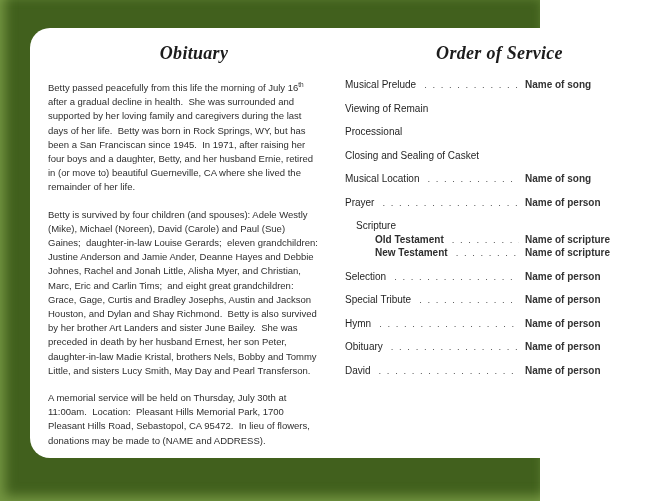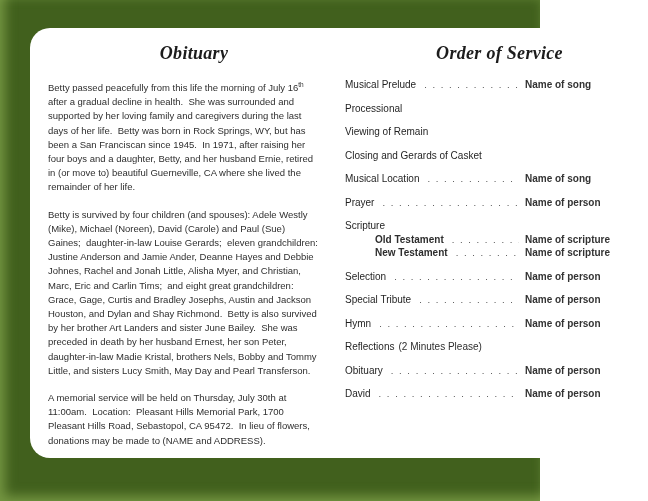--- a/index.html
+++ b/index.html
@@ -86,21 +86,21 @@
   }
   .oos-value {
     flex: 0 0 84px;
     width: 84px;
     white-space: nowrap;
     color: #333333;
     font-weight: bold;
   }
   .oos-group { margin-bottom: 10.5px; }
   .oos-group .oos-row { margin-bottom: 0; }
-  .oos-group .oos-row.head { margin-bottom: 1px; }
+  .oos-group .oos-row.head { margin-bottom: 1px; margin-left: 11px; }
   .oos-row.sub { padding-left: 30px; }
   .oos-row.sub .oos-label { font-weight: bold; color: #2e2e2e; }
 </style>
 </head>
 <body>
 
 <div class="frame">
   <div class="paper">
 
     <div class="col col-left">
@@ -133,27 +133,27 @@
 
     <div class="col col-right">
       <h1 class="col-title">Order of Service</h1>
       <div class="oos-list">
           <div class="oos-row">
             <span class="oos-label">Musical Prelude</span>
             <span class="oos-leader">. . . . . . . . . . . . . . . . . . . . . . . . . . . . . . . . . . . . . . . . . . . . . . . . . .</span>
             <span class="oos-value">Name of song</span>
           </div>
           <div class="oos-row">
+            <span class="oos-label">Viewing of Remain</span>
+          </div>
+          <div class="oos-row">
             <span class="oos-label">Processional</span>
           </div>
           <div class="oos-row">
-            <span class="oos-label">Viewing of Remain</span>
-          </div>
-          <div class="oos-row">
-            <span class="oos-label">Closing and Gerards of Casket</span>
+            <span class="oos-label">Closing and Sealing of Casket</span>
           </div>
           <div class="oos-row">
             <span class="oos-label">Musical Location</span>
             <span class="oos-leader">. . . . . . . . . . . . . . . . . . . . . . . . . . . . . . . . . . . . . . . . . . . . . . . . . .</span>
             <span class="oos-value">Name of song</span>
           </div>
           <div class="oos-row">
             <span class="oos-label">Prayer</span>
             <span class="oos-leader">. . . . . . . . . . . . . . . . . . . . . . . . . . . . . . . . . . . . . . . . . . . . . . . . . .</span>
             <span class="oos-value">Name of person</span>
@@ -182,24 +182,20 @@
             <span class="oos-label">Special Tribute</span>
             <span class="oos-leader">. . . . . . . . . . . . . . . . . . . . . . . . . . . . . . . . . . . . . . . . . . . . . . . . . .</span>
             <span class="oos-value">Name of person</span>
           </div>
           <div class="oos-row">
             <span class="oos-label">Hymn</span>
             <span class="oos-leader">. . . . . . . . . . . . . . . . . . . . . . . . . . . . . . . . . . . . . . . . . . . . . . . . . .</span>
             <span class="oos-value">Name of person</span>
           </div>
           <div class="oos-row">
-            <span class="oos-label">Reflections</span>
-            <span class="oos-suffix">(2 Minutes Please)</span>
-          </div>
-          <div class="oos-row">
             <span class="oos-label">Obituary</span>
             <span class="oos-leader">. . . . . . . . . . . . . . . . . . . . . . . . . . . . . . . . . . . . . . . . . . . . . . . . . .</span>
             <span class="oos-value">Name of person</span>
           </div>
           <div class="oos-row">
             <span class="oos-label">David</span>
             <span class="oos-leader">. . . . . . . . . . . . . . . . . . . . . . . . . . . . . . . . . . . . . . . . . . . . . . . . . .</span>
             <span class="oos-value">Name of person</span>
           </div>
         </div>

